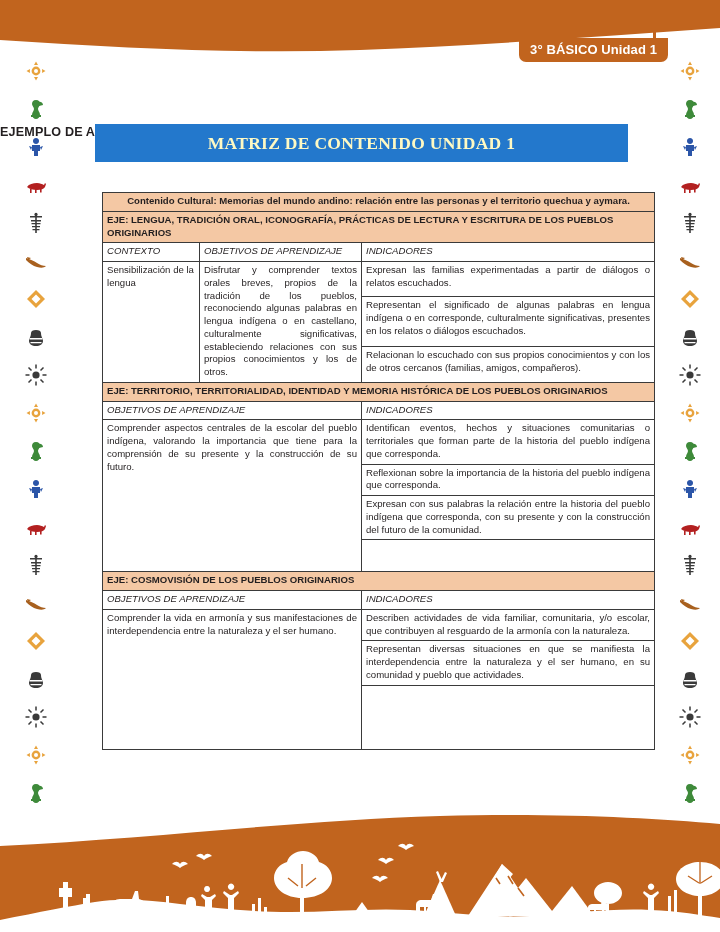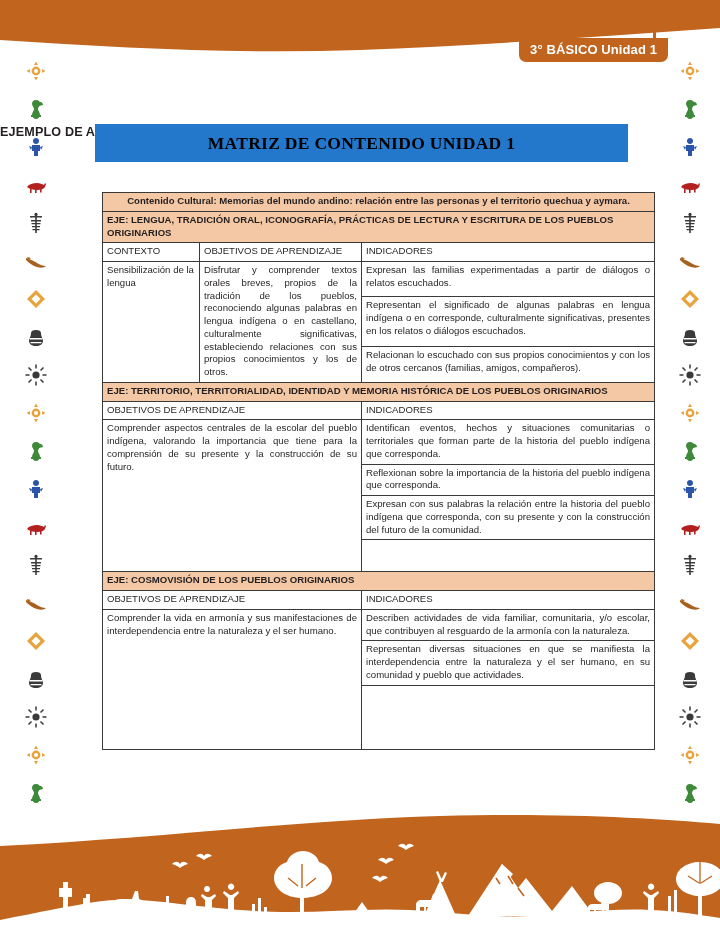--- a/index.html
+++ b/index.html
@@ -39,38 +39,38 @@
   #doc-title{
     position:absolute;left:0;right:0;top:84px;
     font-size:12.6px;font-weight:bold;letter-spacing:.15px;margin-top:41px;
   }
   #matrix-bar{
     position:absolute;left:95px;top:124px;width:533px;height:38px;
     background:#2378CC;
     display:flex;align-items:center;justify-content:center;
   }
   #matrix-bar span{
-    color:#000000;font-family:"Liberation Serif",serif;
+    color:#fef9c3;font-family:"Liberation Serif",serif;
     font-size:17.5px;font-weight:bold;letter-spacing:.3px;
   }
 
   
   #matrix-table{
     position:absolute;left:102px;top:192px;width:552px;
     border-collapse:collapse;table-layout:fixed;
     font-size:9.6px;line-height:1.33;
   }
   #matrix-table td{
     border:1px solid #3a3a3a;
     padding:2px 4px 3px 4px;
     vertical-align:top;
   }
   .band{background:#F4C8A4;font-weight:bold;}
   .band.center{text-align:center;}
-  .colhead{font-size:9.6px;}
+  .colhead{font-size:9.6px;font-style:italic;}
   .just{text-align:justify;text-justify:inter-word;}
   b{font-weight:bold;}
 
   
   #footer{position:absolute;left:0;bottom:0;width:720px;height:120px;overflow:hidden;}
   #footer svg{display:block;}
 </style>
 </head>
 <body>
 

